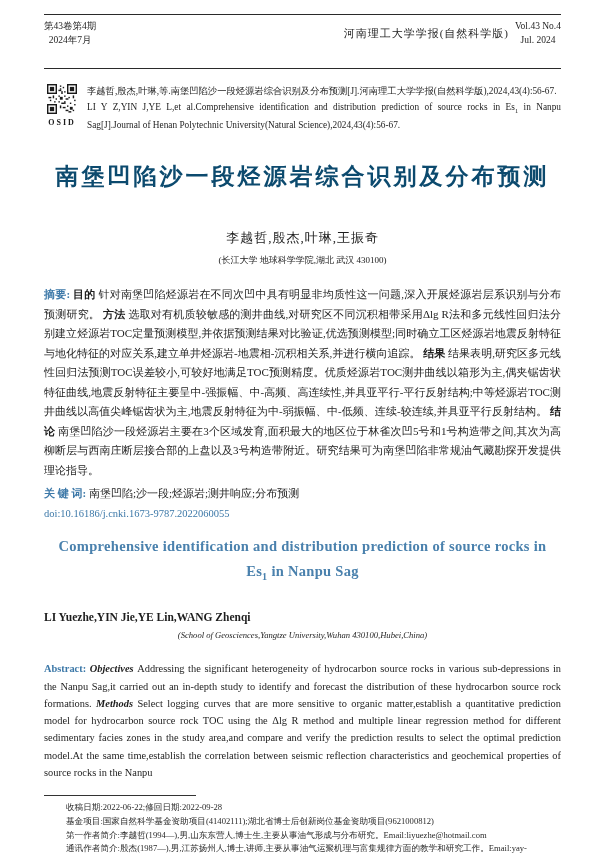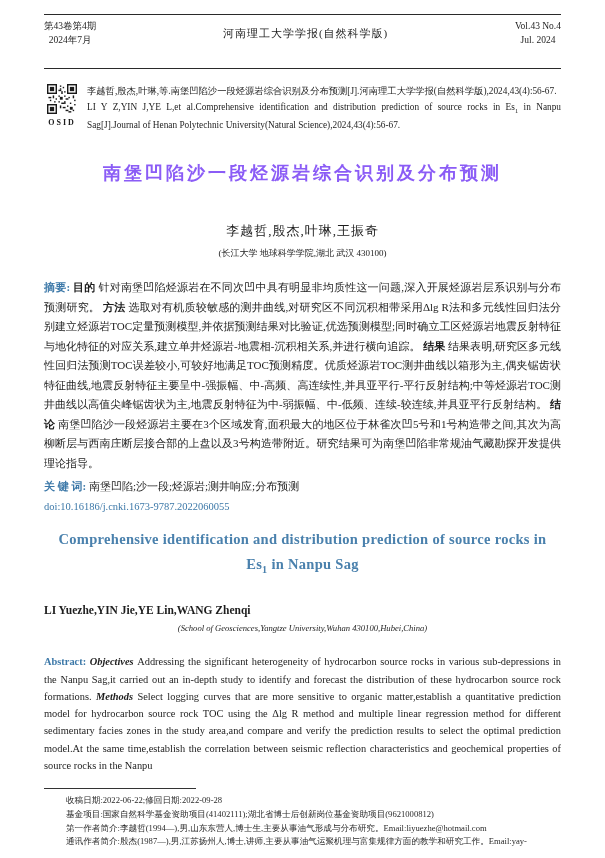--- a/index.html
+++ b/index.html
@@ -11,35 +11,35 @@
   .page{box-sizing:border-box;width:605px;height:858px;padding:14px 44px 10px 44px;}
 
   
   .jheader{
     border-top:1.2px solid #2a2a2a;border-bottom:1.2px solid #2a2a2a;
     display:flex;align-items:center;padding:4px 0 21px 0;
   }
   .jh-left,.jh-right{font-size:9.5px;line-height:14px;white-space:nowrap;}
   .jh-left{text-align:center;}
   .jh-right{text-align:center;}
-  .jh-center{flex:1;text-align:center;font-size:10px;line-height:14px;padding:0 6px;}
+  .jh-center{flex:1;text-align:right;font-size:10px;line-height:14px;padding:0 6px;}
   .jh-center .cn{font-size:11px;letter-spacing:1px;}
   .jh-center .en{font-size:8.8px;font-weight:bold;letter-spacing:.2px;}
 
   
   .citation{margin-top:15px;font-size:9.3px;line-height:15.5px;text-align:justify;}
   .qrbox{float:left;width:36px;margin-right:7px;text-align:center;}
   .qrbox svg{display:block;margin:0 auto;}
   .osid{font-size:8px;letter-spacing:2px;font-weight:bold;margin-top:1px;}
   sub{font-size:70%;}
 
   
   .title-cn{
-    margin-top:28px;text-align:center;font-size:18px;font-weight:bold;
-    letter-spacing:3px;color:#8b5cf6;
+    margin-top:28px;text-align:center;font-size:23px;font-weight:bold;
+    letter-spacing:3px;color:#0c4a6e;
   }
   .authors-cn{margin-top:37px;text-align:center;font-size:13px;letter-spacing:1px;}
   .affil-cn{margin-top:7px;text-align:center;font-size:9px;color:#222;}
 
   
   .abstract-cn{margin-top:18px;font-size:11px;line-height:19.5px;text-align:justify;}
   .blue-label{color:#3c78a8;font-weight:bold;}
   .seg-label{font-weight:bold;}
   .kw-line{margin-top:4px;font-size:11px;line-height:19px;}
   .meta-line{margin-top:2px;font-size:11px;line-height:19px;display:flex;}

